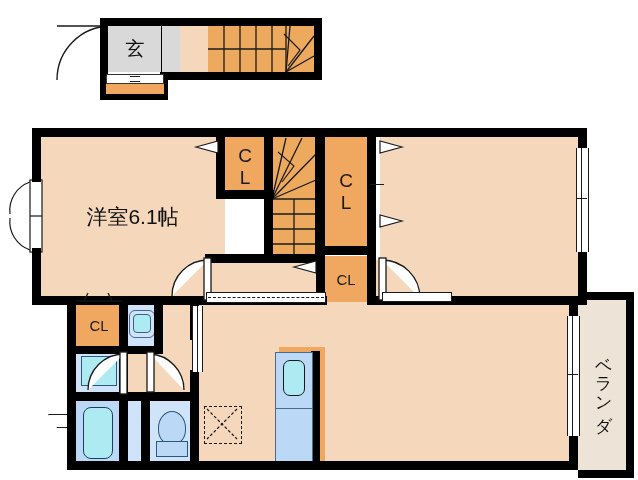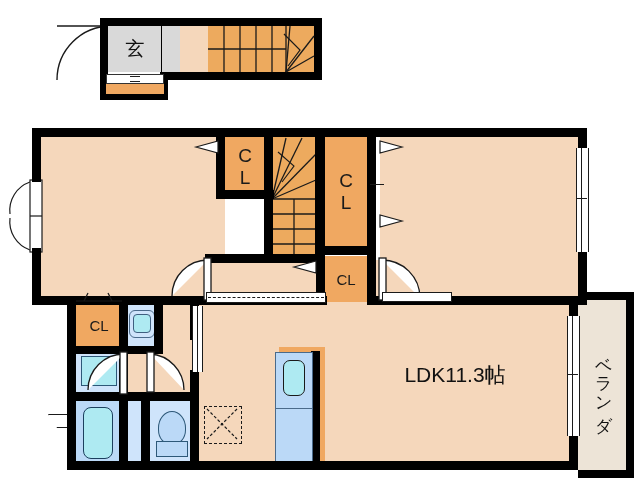--- a/index.html
+++ b/index.html
@@ -330,24 +330,24 @@
       </svg>
     </div>
 
     <div class="abs" style="left:146px;top:232px;width:40px;height:42px;">
       <svg width="42" height="44" viewBox="0 0 42 44">
         <path d="M4 2 A36 36 0 0 1 38 38" fill="#ffffff" stroke="#1a1a1a" stroke-width="1.3"></path>
         <rect x="1" y="0" width="7" height="40" fill="#ffffff" stroke="#1a1a1a" stroke-width="1.3"></rect>
       </svg>
     </div>
 
-
-
-    <div class="abs ctr" style="left:355px;top:240px;width:200px;height:30px;">
-      <span class="lbl room-label">LDK11.3帖</span>
-    </div>
+    <div class="abs ctr" style="left:55px;top:82px;width:155px;height:30px;">
+      <span class="lbl room-label">洋室6.1帖</span>
+    </div>
+
+
 
     <div class="abs ctr" style="left:586px;top:190px;width:34px;height:150px;">
       <span class="lbl vert">ベランダ</span>
     </div>
 
   </div>
 </div>
 
 </body></html>

